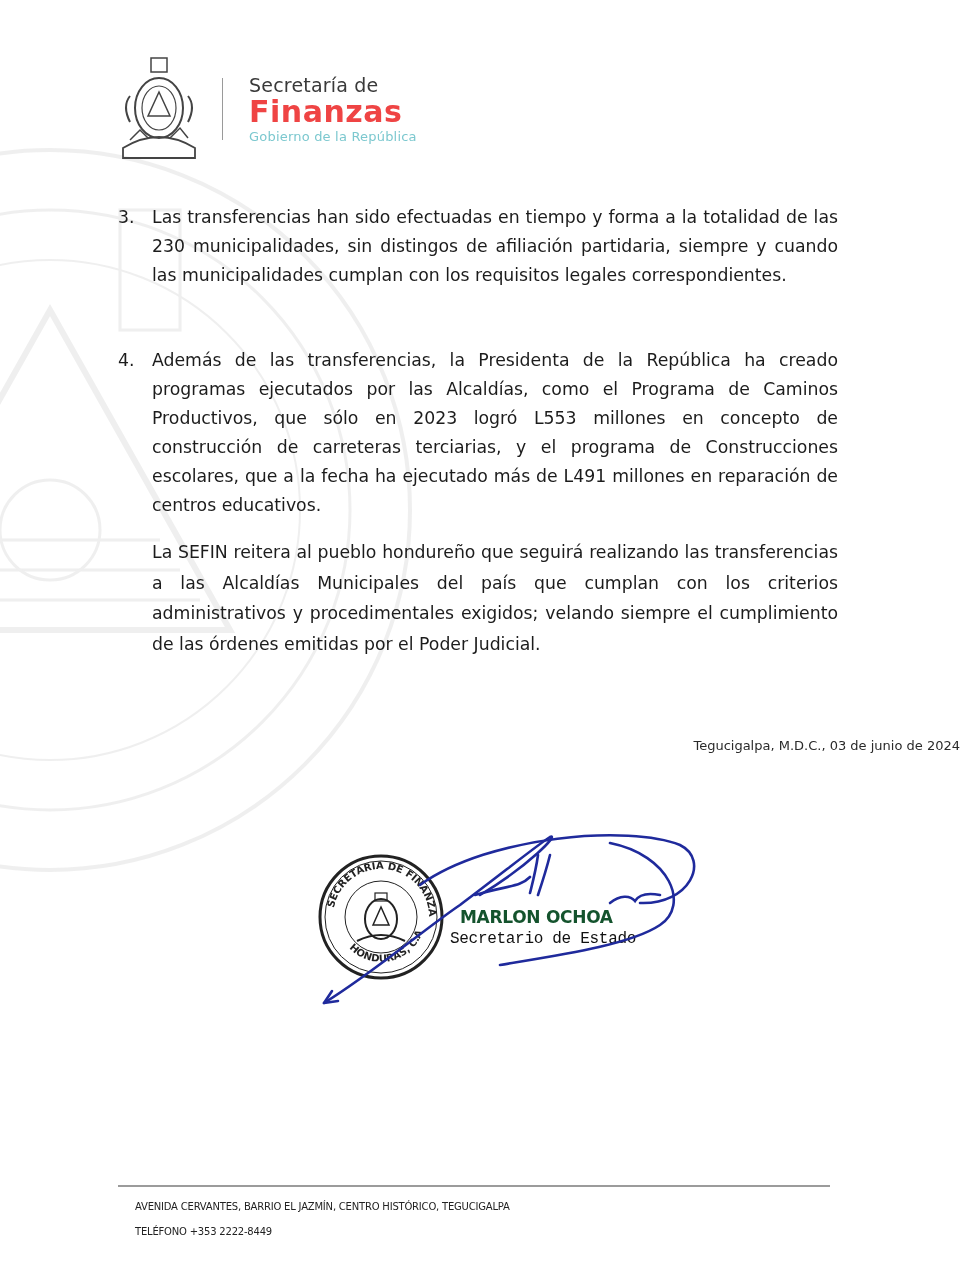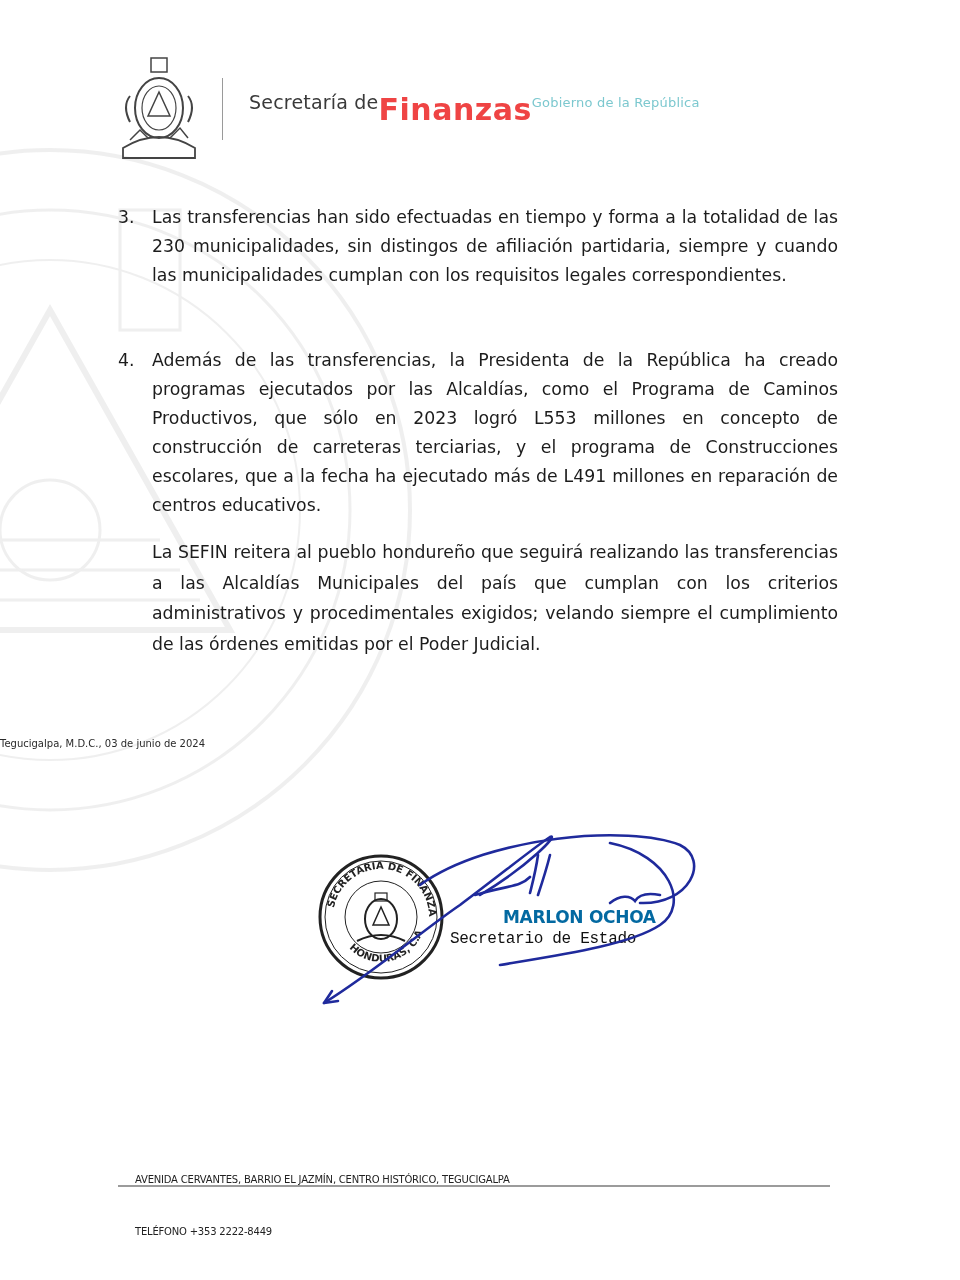--- a/index.html
+++ b/index.html
@@ -7,39 +7,39 @@
       width: 960px; height: 1280px; background: #ffffff; position: relative; overflow: hidden;
       font-family: "DejaVu Sans", sans-serif; color: #1a1a1a;
     }
     .watermark {
       position: absolute; left: -330px; top: 130px; width: 760px; height: 760px;
       opacity: 0.09; pointer-events: none;
     }
     .header { position: absolute; left: 118px; top: 54px; height: 110px; display: flex; align-items: center; }
     .coat { width: 82px; height: 106px; }
     .hdivider { width: 1px; height: 62px; background: #9a9a9a; margin: 0 26px 0 22px; }
-    .brand { display: flex; flex-direction: row; line-height: 1; }
+    .brand { display: flex; flex-direction: column; line-height: 1; }
     .brand .l1 { font-size: 19px; color: #3a3a3a; letter-spacing: 0.2px; }
     .brand .l2 { font-size: 30px; font-weight: bold; color: #ef4444; letter-spacing: 0.5px; margin-top: 2px; }
     .brand .l3 { font-size: 13px; color: #7cc8cf; margin-top: 3px; letter-spacing: 0.2px; }
 
     .body-text {
       position: absolute; left: 118px; width: 720px; font-size: 17.3px; line-height: 29px;
       color: #1c1c1c; text-align: justify;
     }
     .item { display: flex; }
     .item .num { width: 34px; flex: none; }
     .item .txt { flex: 1; text-align: justify; }
     .para { padding-left: 34px; text-align: justify; line-height: 30.5px; }
 
-    .date { position: absolute; left: 0; width: 960px; top: 738px; text-align: left; font-size: 10px; color: #2a2a2a; }
+    .date { position: absolute; left: 0; width: 960px; top: 738px; text-align: right; font-size: 13px; color: #2a2a2a; }
 
     .sigblock { position: absolute; left: 310px; top: 815px; width: 400px; height: 200px; }
     .seal { position: absolute; left: 7px; top: 38px; width: 128px; height: 128px; }
-    .signame { position: absolute; left: 150px; top: 92px; font-size: 17px; font-weight: bold; color: #0369a1; letter-spacing: -0.3px; margin-left: 43px; }
+    .signame { position: absolute; left: 150px; top: 92px; font-size: 17px; font-weight: bold; color: #14532d; letter-spacing: -0.3px; }
     .sigtitle { position: absolute; left: 140px; top: 115px; font-size: 16px; color: #111; letter-spacing: -0.3px; font-family: Liberation Mono, monospace; }
     .sigsvg { position: absolute; left: 0; top: 0; width: 400px; height: 200px; }
 
     .footer-rule { position: absolute; left: 118px; top: 1185px; width: 712px; height: 2px; background: #9b9b9b; }
     .footer-line { position: absolute; left: 135px; font-size: 10px; color: #222; letter-spacing: -0.2px; }
   </style>
 </head>
 <body>
 
 <svg class="watermark" viewBox="0 0 760 760">
@@ -116,14 +116,14 @@
       <path d="M110,70 C180,20 320,10 370,30 C400,45 380,90 330,88"></path>
       <path d="M165,80 C200,70 210,72 220,62 M228,40 C226,55 222,70 220,78 M240,40 C236,56 232,68 228,80"></path>
       <path d="M300,88 C310,80 320,80 325,86 C330,78 340,78 350,80"></path>
       <path d="M190,150 C250,140 320,130 350,110 C380,90 360,40 300,28"></path>
       <path d="M14,188 L22,176 M14,188 L28,186"></path>
     </g>
   </svg>
 </div>
 
 <div class="footer-rule"></div>
-<div class="footer-line" style="top:1174px;">AVENIDA CERVANTES, BARRIO EL JAZMÍN, CENTRO HISTÓRICO, TEGUCIGALPA</div>
+<div class="footer-line" style="top:1201px;">AVENIDA CERVANTES, BARRIO EL JAZMÍN, CENTRO HISTÓRICO, TEGUCIGALPA</div>
 <div class="footer-line" style="top:1226px;">TELÉFONO +353 2222-8449</div>
 
 </body></html>

